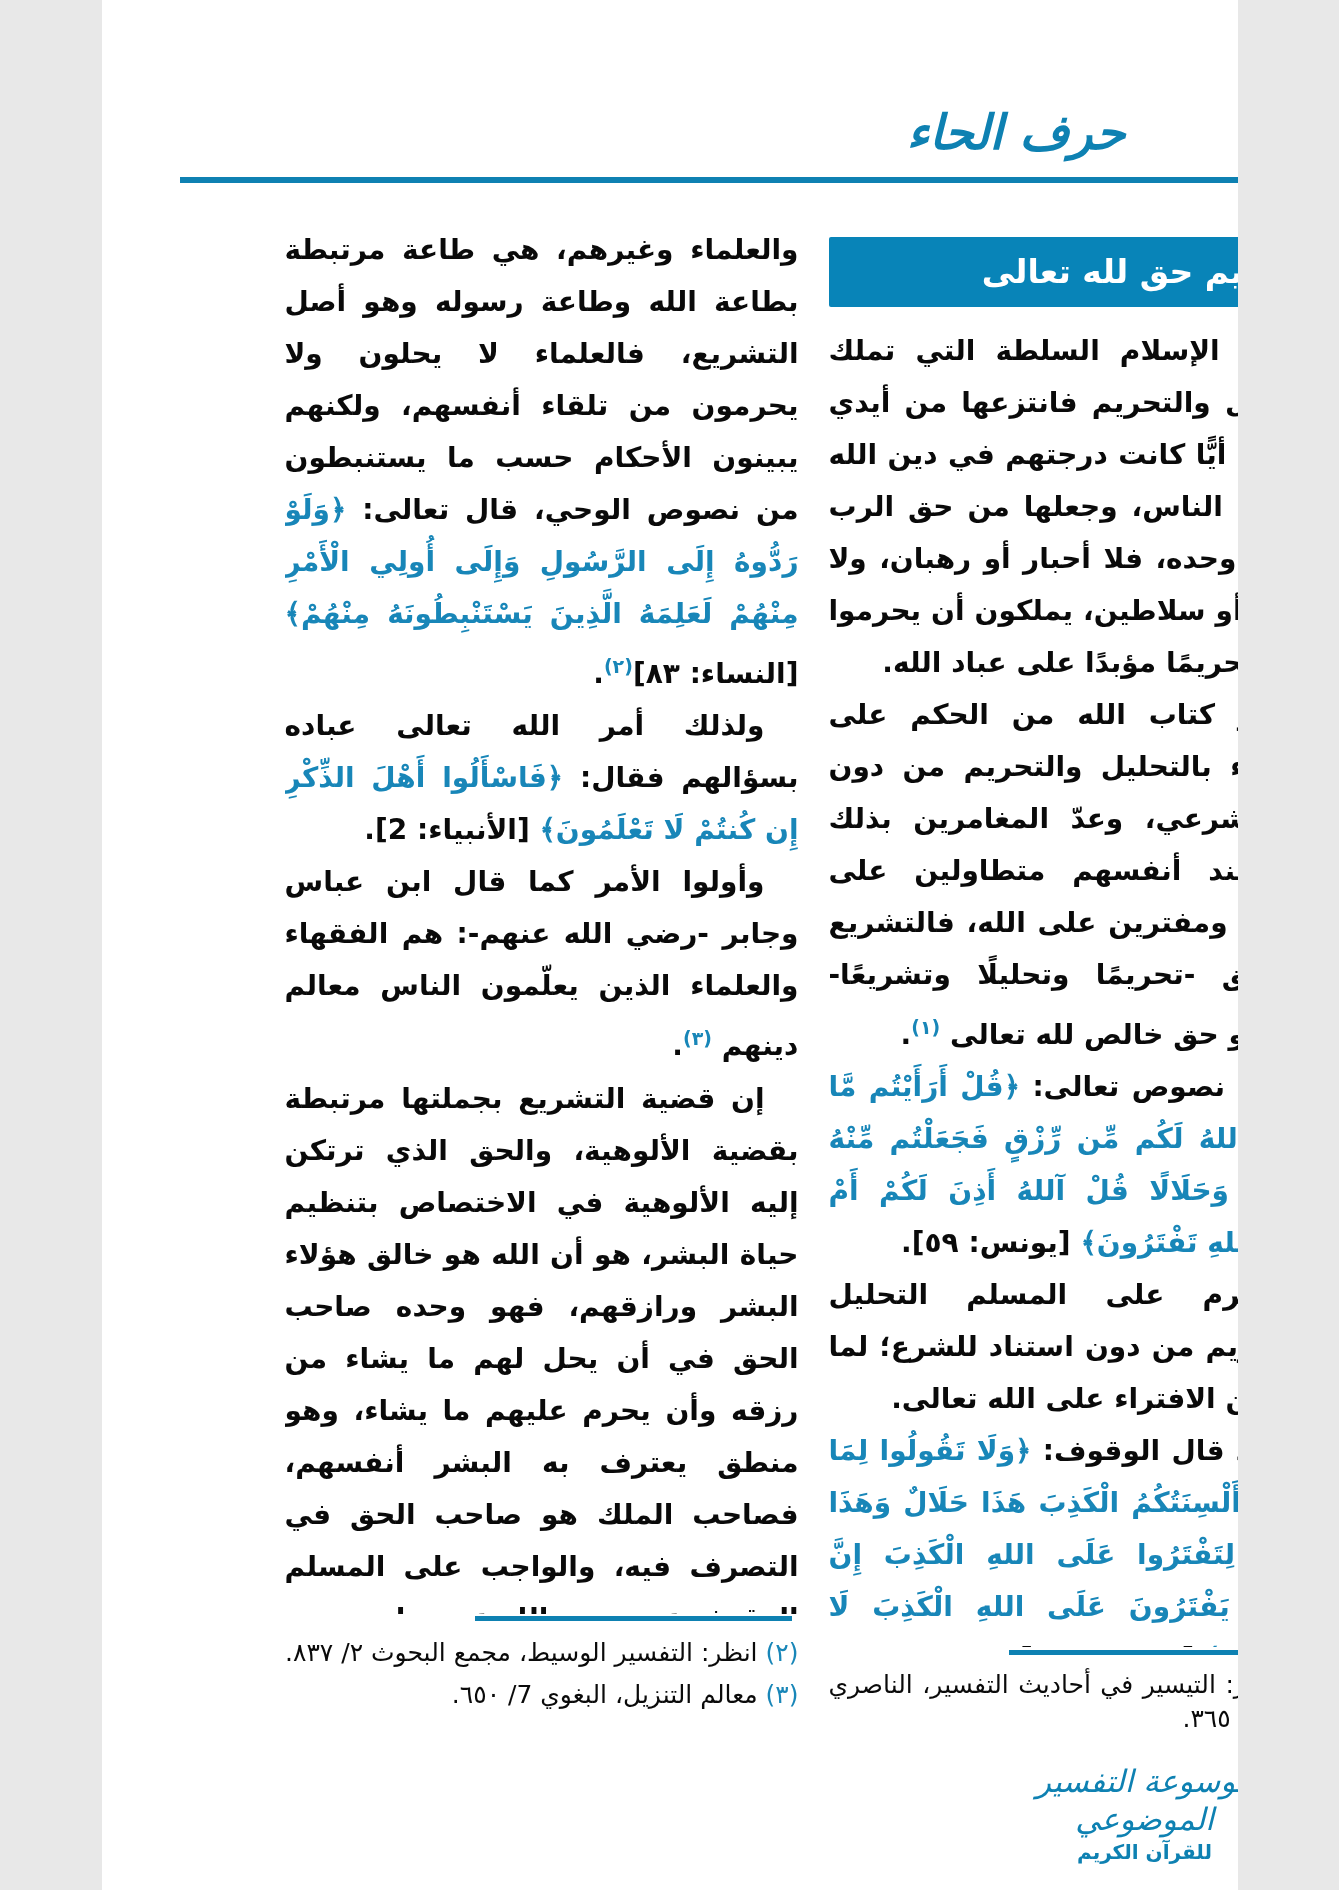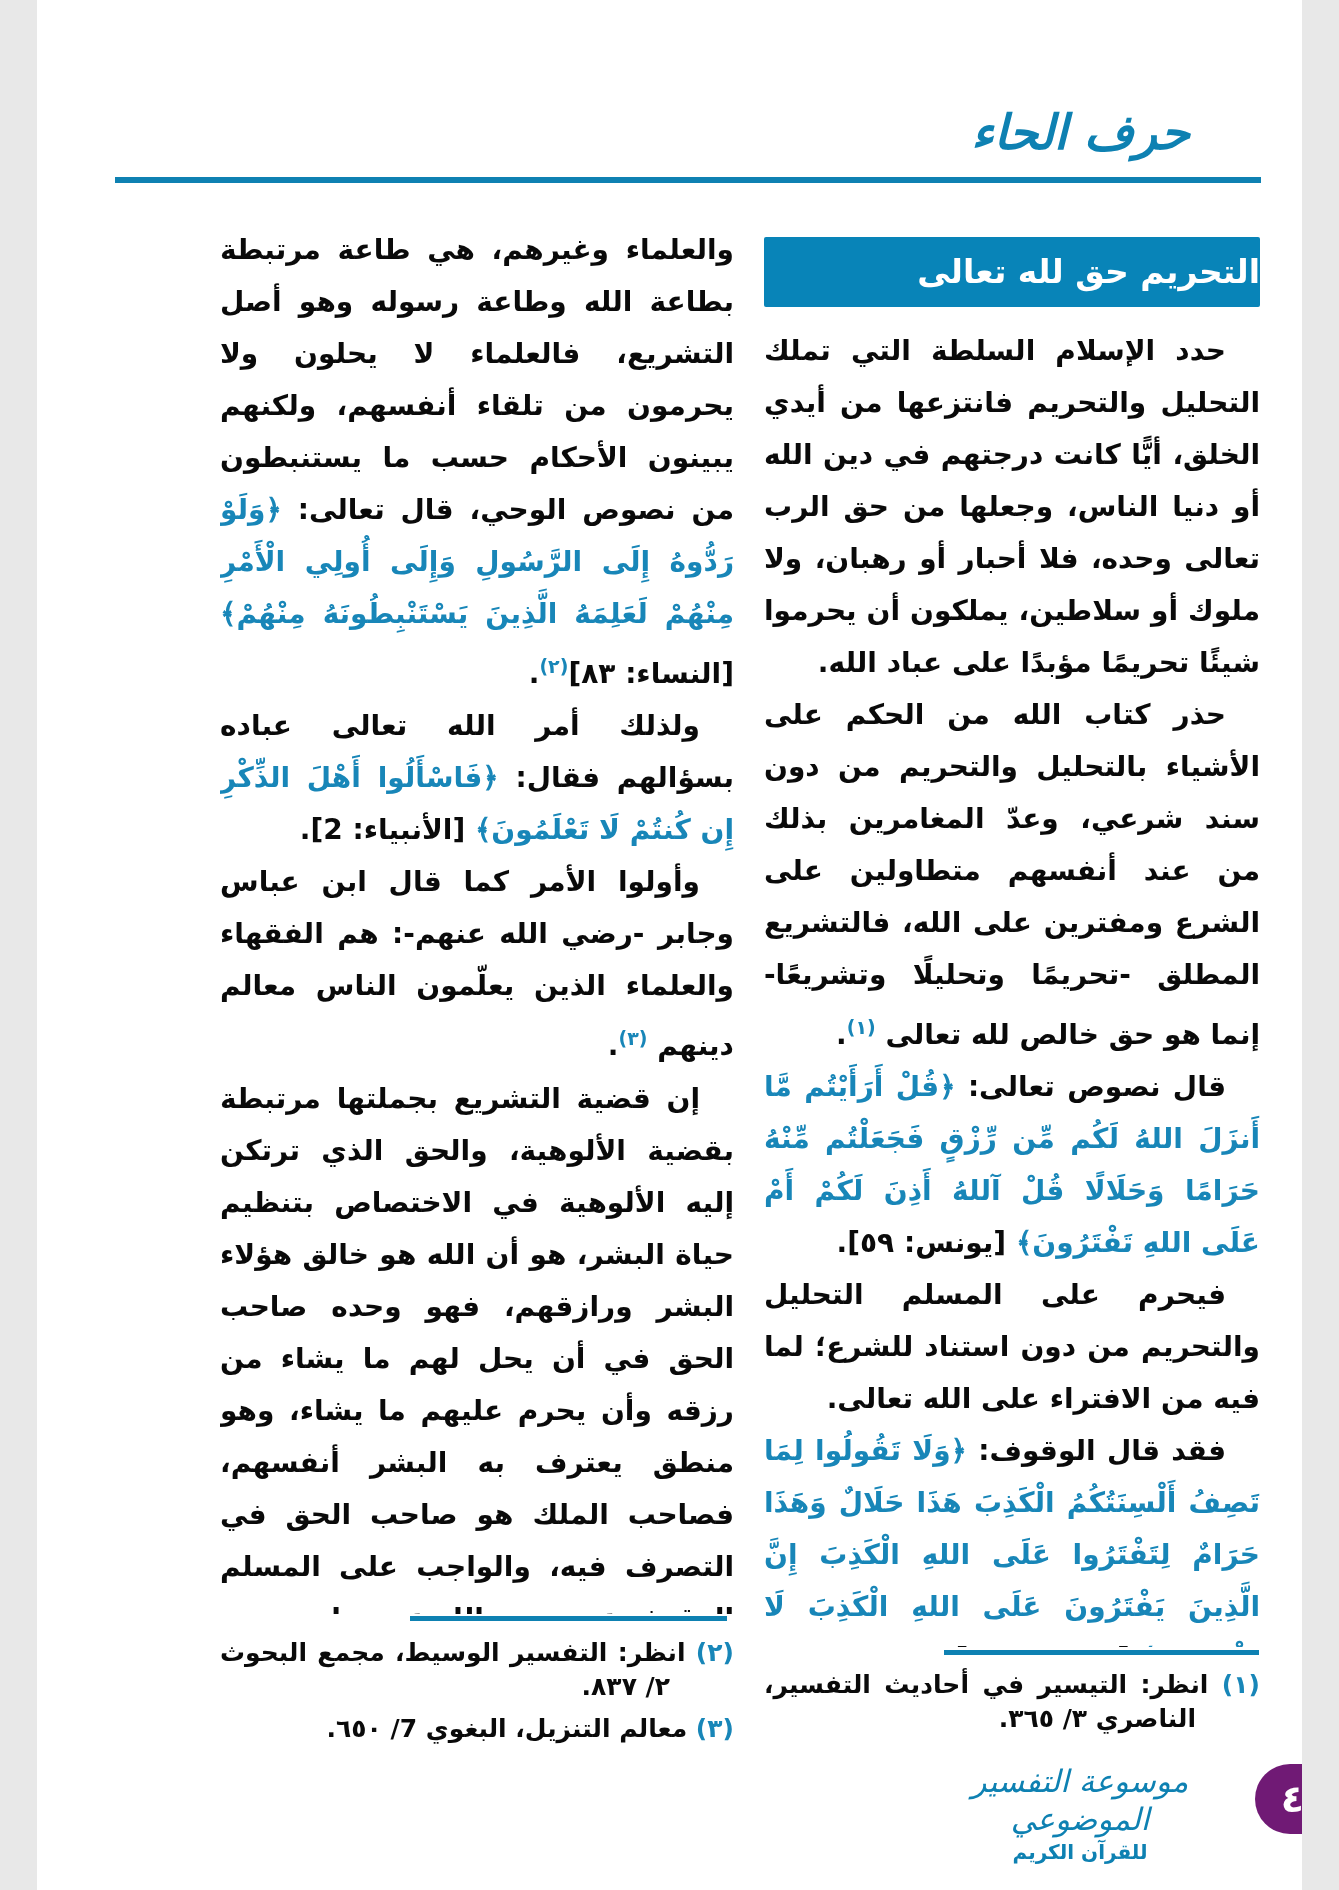--- a/index.html
+++ b/index.html
@@ -1,18 +1,18 @@
 <!DOCTYPE html>
 <html lang="ar" dir="rtl"><head>
 <meta charset="utf-8">
 <style>
   html,body{margin:0;padding:0;background:#e8e8e8;}
   .page{
-    position:relative;width:1257px;height:1890px;background:#ffffff;
-    font-family:"DejaVu Sans",sans-serif;margin:0 auto;overflow:hidden;direction:rtl;padding-left:8px;
+    position:relative;width:1136px;height:1890px;background:#ffffff;
+    font-family:"DejaVu Sans",sans-serif;margin:0 auto;overflow:hidden;direction:rtl;
   }
   
   .section-title{
     position:absolute;top:104px;right:112px;
     font-size:48px;font-weight:bold;font-style:italic;color:#0e81b2;
     letter-spacing:-2px;
   }
   .header-rule{position:absolute;top:177px;left:78px;width:1146px;height:6px;background:#0e81b2;}
   
   .col{
@@ -30,21 +30,21 @@
   .para.indent{text-indent:34px;}
   .seg-n{color:#0a0a0a;}
   .seg-q{color:#1886b8;}
   .seg-m{color:#1886b8;font-size:19px;vertical-align:super;}
   
   .fnrule{position:absolute;height:5px;background:#0e81b2;}
   .fnrule-right{top:1650px;left:907px;width:315px;}
   .fnrule-left{top:1616px;left:373px;width:317px;}
   .footnotes{
     position:absolute;direction:rtl;text-align:justify;color:#0a0a0a;
-    font-size:25px;font-weight:bold;line-height:34px;
+    font-size:25px;font-weight:normal;line-height:34px;
   }
   .fn-right{top:1668px;left:727px;width:496px;}
   .fn-left{top:1636px;left:183px;width:514px;}
   .fn-item{margin:0 0 8px;padding-right:64px;text-indent:-64px;}
   .fn-marker{color:#1886b8;font-size:inherit;vertical-align:baseline;}
   
   .logo{
     position:absolute;top:1762px;left:893px;width:300px;text-align:center;
     color:#0e81b2;direction:rtl;
   }

